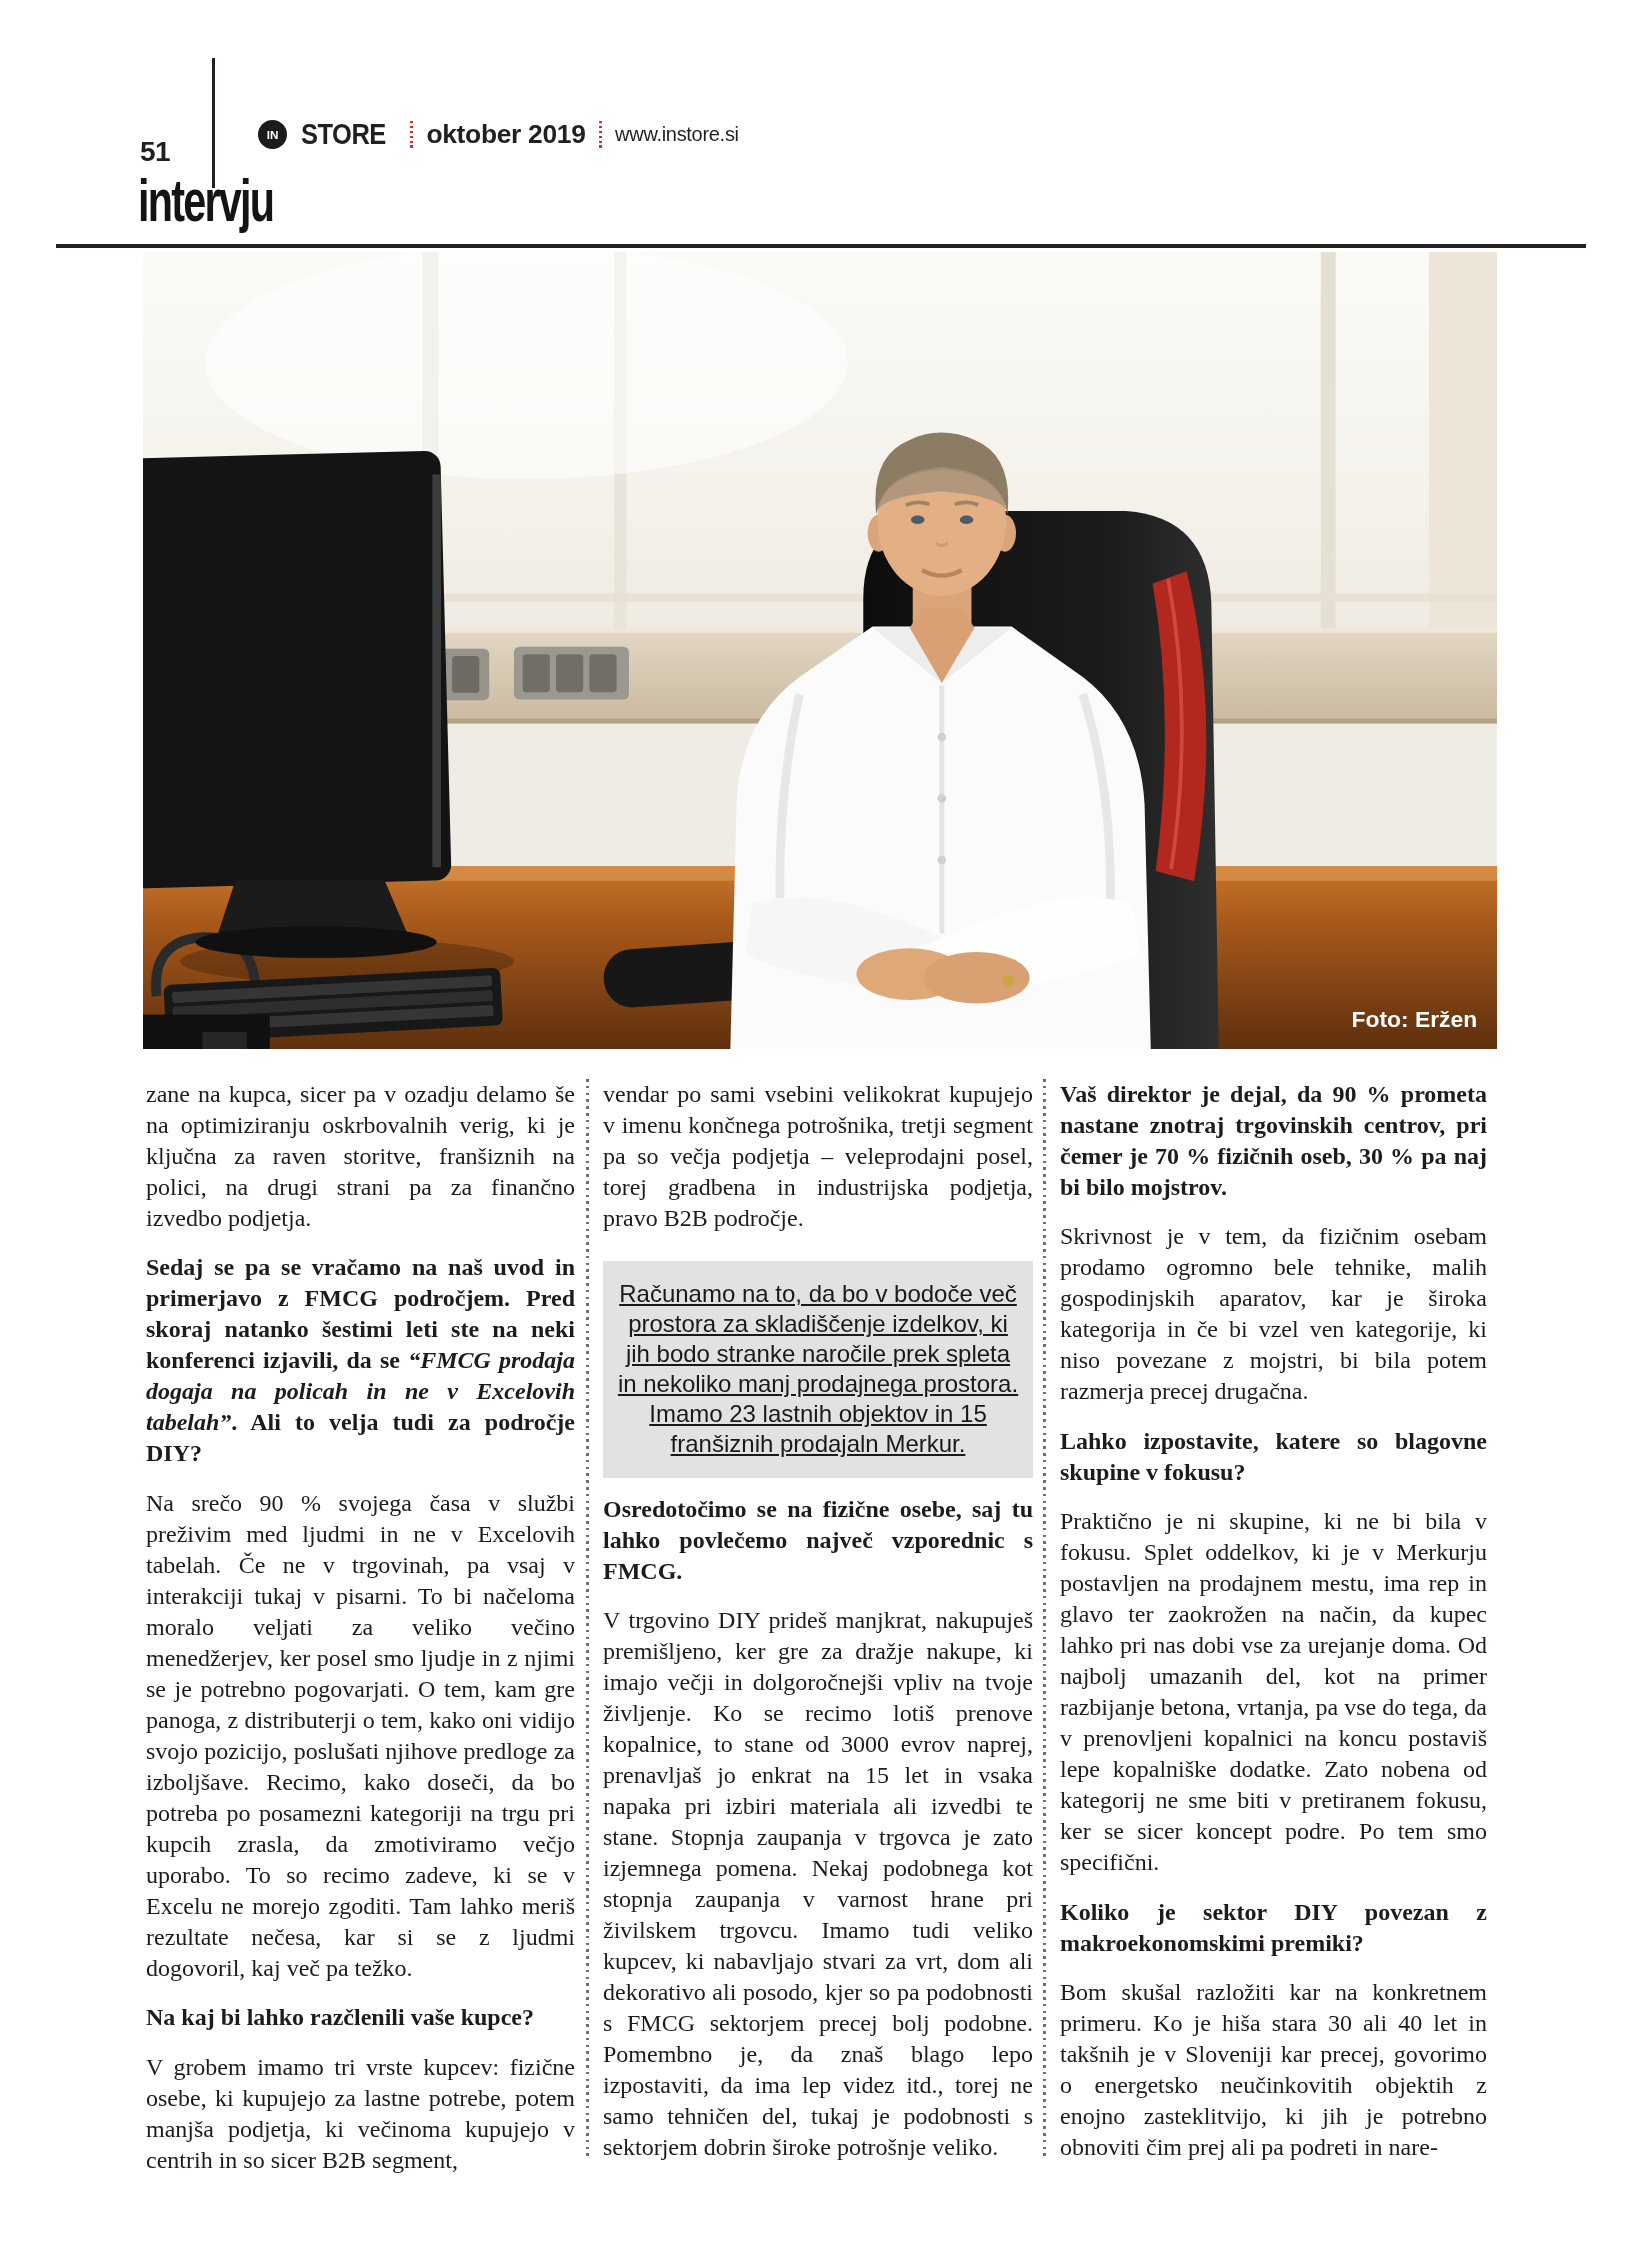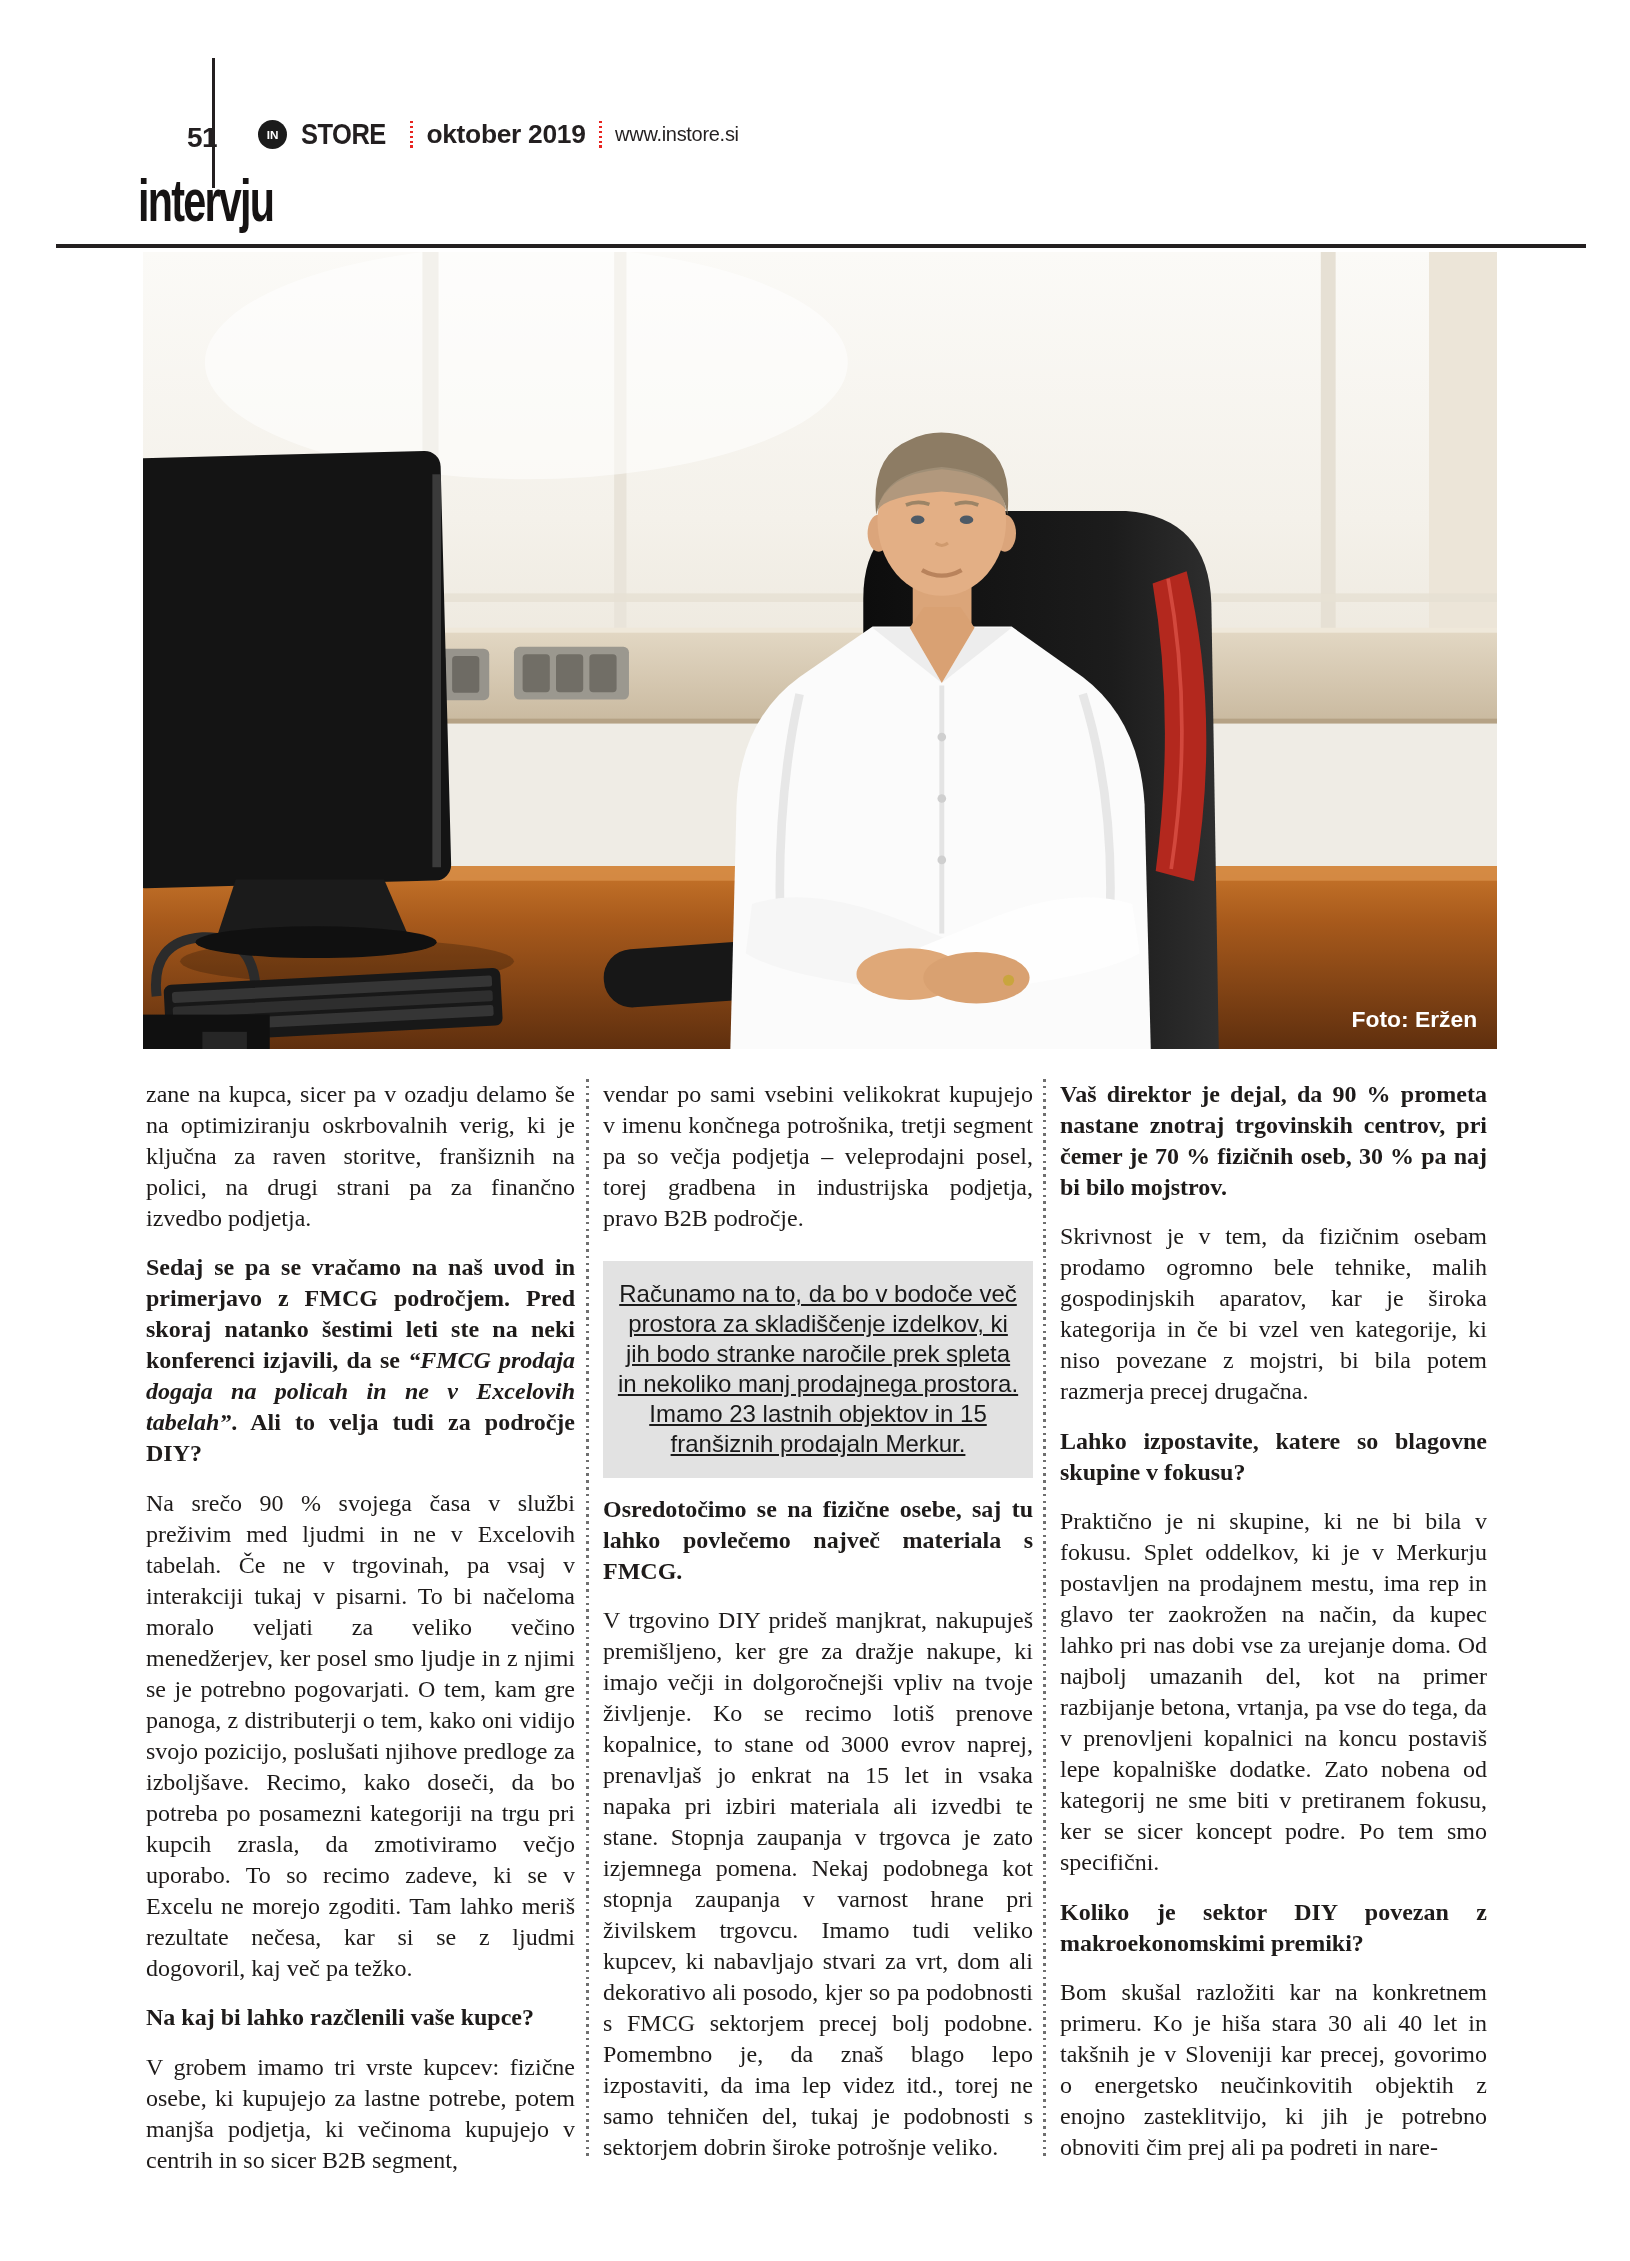--- a/index.html
+++ b/index.html
@@ -1,21 +1,21 @@
 <!DOCTYPE html>
 <html lang="sl" style="font-size:9.8px"><head>
 <meta charset="utf-8">
 <style>
   html,body{margin:0;padding:0;background:#ffffff;}
   .page{position:relative;width:1630px;height:2261px;background:#ffffff;overflow:hidden;
         font-family:"Liberation Serif",serif;color:#211d1c;}
 
   
-  .hdr-num{position:absolute;left:140px;top:122px;font-family:"Liberation Sans",sans-serif;
-           font-weight:bold;font-size:28px;letter-spacing:-0.6px;color:#231f20;margin-left:47px;}
+  .hdr-num{position:absolute;left:140px;top:136px;font-family:"Liberation Sans",sans-serif;
+           font-weight:bold;font-size:28px;letter-spacing:-0.6px;color:#231f20;}
   .hdr-bar{position:absolute;left:212px;top:58px;width:3.1px;height:130px;background:#231f20;}
   .hdr-row{position:absolute;left:258px;top:118px;height:33px;display:flex;align-items:center;
            gap:13.5px;font-family:Liberation Sans, sans-serif;color:#231f20;}
   .logo-circle{width:29px;height:29px;border-radius:50%;background:#1b1b1b;color:#ffffff;
            display:flex;align-items:center;justify-content:center;font-size:11.7px;font-weight:bold;flex:0 0 auto;}
   .logo-store{font-size:29px;font-weight:bold;letter-spacing:-0.6px;transform:scaleX(0.88);transform-origin:left center;}
   .red-dots{width:2.5px;height:28px;flex:0 0 auto;
            background-image:repeating-linear-gradient(to bottom,#e8231f 0 2.5px,transparent 2.5px 4.9px);}
   .hdr-issue{font-size:26.4px;font-weight:bold;letter-spacing:-0.3px;}
   .hdr-site{font-size:20px;letter-spacing:-0.3px;}
@@ -197,21 +197,21 @@
     <p>zane na kupca, sicer pa v ozadju delamo še na optimiziranju oskrbovalnih verig, ki je ključna za raven storitve, franšiznih na polici, na drugi strani pa za finančno izvedbo podjetja.</p>
     <p class="q"><span>Sedaj se pa se vračamo na naš uvod in primerjavo z FMCG področjem. Pred skoraj natanko šestimi leti ste na neki konferenci izjavili, da se </span><em class="qq">“FMCG prodaja dogaja na policah in ne v Excelovih tabelah”</em><span>. Ali to velja tudi za področje DIY?</span></p>
     <p>Na srečo 90 % svojega časa v službi preživim med ljudmi in ne v Excelovih tabelah. Če ne v trgovinah, pa vsaj v interakciji tukaj v pisarni. To bi načeloma moralo veljati za veliko večino menedžerjev, ker posel smo ljudje in z njimi se je potrebno pogovarjati. O tem, kam gre panoga, z distributerji o tem, kako oni vidijo svojo pozicijo, poslušati njihove predloge za izboljšave. Recimo, kako doseči, da bo potreba po posamezni kategoriji na trgu pri kupcih zrasla, da zmotiviramo večjo uporabo. To so recimo zadeve, ki se v Excelu ne morejo zgoditi. Tam lahko meriš rezultate nečesa, kar si se z ljudmi dogovoril, kaj več pa težko.</p>
     <p class="q">Na kaj bi lahko razčlenili vaše kupce?</p>
     <p>V grobem imamo tri vrste kupcev: fizične osebe, ki kupujejo za lastne potrebe, potem manjša podjetja, ki večinoma kupujejo v centrih in so sicer B2B segment,</p>
   </div>
 
   <div class="col" id="col2">
     <p>vendar po sami vsebini velikokrat kupujejo v imenu končnega potrošnika, tretji segment pa so večja podjetja – veleprodajni posel, torej gradbena in industrijska podjetja, pravo B2B področje.</p>
     <div class="pullquote">Računamo na to, da bo v bodoče več prostora za skladiščenje izdelkov, ki jih bodo stranke naročile prek spleta in nekoliko manj prodajnega prostora. Imamo 23 lastnih objektov in 15 franšiznih prodajaln Merkur.</div>
-    <p class="q">Osredotočimo se na fizične osebe, saj tu lahko povlečemo največ materiala s FMCG.</p>
+    <p class="q">Osredotočimo se na fizične osebe, saj tu lahko povlečemo največ vzporednic s FMCG.</p>
     <p>V trgovino DIY prideš manjkrat, nakupuješ premišljeno, ker gre za dražje nakupe, ki imajo večji in dolgoročnejši vpliv na tvoje življenje. Ko se recimo lotiš prenove kopalnice, to stane od 3000 evrov naprej, prenavljaš jo enkrat na 15 let in vsaka napaka pri izbiri materiala ali izvedbi te stane. Stopnja zaupanja v trgovca je zato izjemnega pomena. Nekaj podobnega kot stopnja zaupanja v varnost hrane pri živilskem trgovcu. Imamo tudi veliko kupcev, ki nabavljajo stvari za vrt, dom ali dekorativo ali posodo, kjer so pa podobnosti s FMCG sektorjem precej bolj podobne. Pomembno je, da znaš blago lepo izpostaviti, da ima lep videz itd., torej ne samo tehničen del, tukaj je podobnosti s sektorjem dobrin široke potrošnje veliko.</p>
   </div>
 
   <div class="col" id="col3">
     <p class="q">Vaš direktor je dejal, da 90 % prometa nastane znotraj trgovinskih centrov, pri čemer je 70 % fizičnih oseb, 30 % pa naj bi bilo mojstrov.</p>
     <p>Skrivnost je v tem, da fizičnim osebam prodamo ogromno bele tehnike, malih gospodinjskih aparatov, kar je široka kategorija in če bi vzel ven kategorije, ki niso povezane z mojstri, bi bila potem razmerja precej drugačna.</p>
     <p class="q">Lahko izpostavite, katere so blagovne skupine v fokusu?</p>
     <p>Praktično je ni skupine, ki ne bi bila v fokusu. Splet oddelkov, ki je v Merkurju postavljen na prodajnem mestu, ima rep in glavo ter zaokrožen na način, da kupec lahko pri nas dobi vse za urejanje doma. Od najbolj umazanih del, kot na primer razbijanje betona, vrtanja, pa vse do tega, da v prenovljeni kopalnici na koncu postaviš lepe kopalniške dodatke. Zato nobena od kategorij ne sme biti v pretiranem fokusu, ker se sicer koncept podre. Po tem smo specifični.</p>
     <p class="q">Koliko je sektor DIY povezan z makroekonomskimi premiki?</p>
     <p>Bom skušal razložiti kar na konkretnem primeru. Ko je hiša stara 30 ali 40 let in takšnih je v Sloveniji kar precej, govorimo o energetsko neučinkovitih objektih z enojno zasteklitvijo, ki jih je potrebno obnoviti čim prej ali pa podreti in nare-</p>

